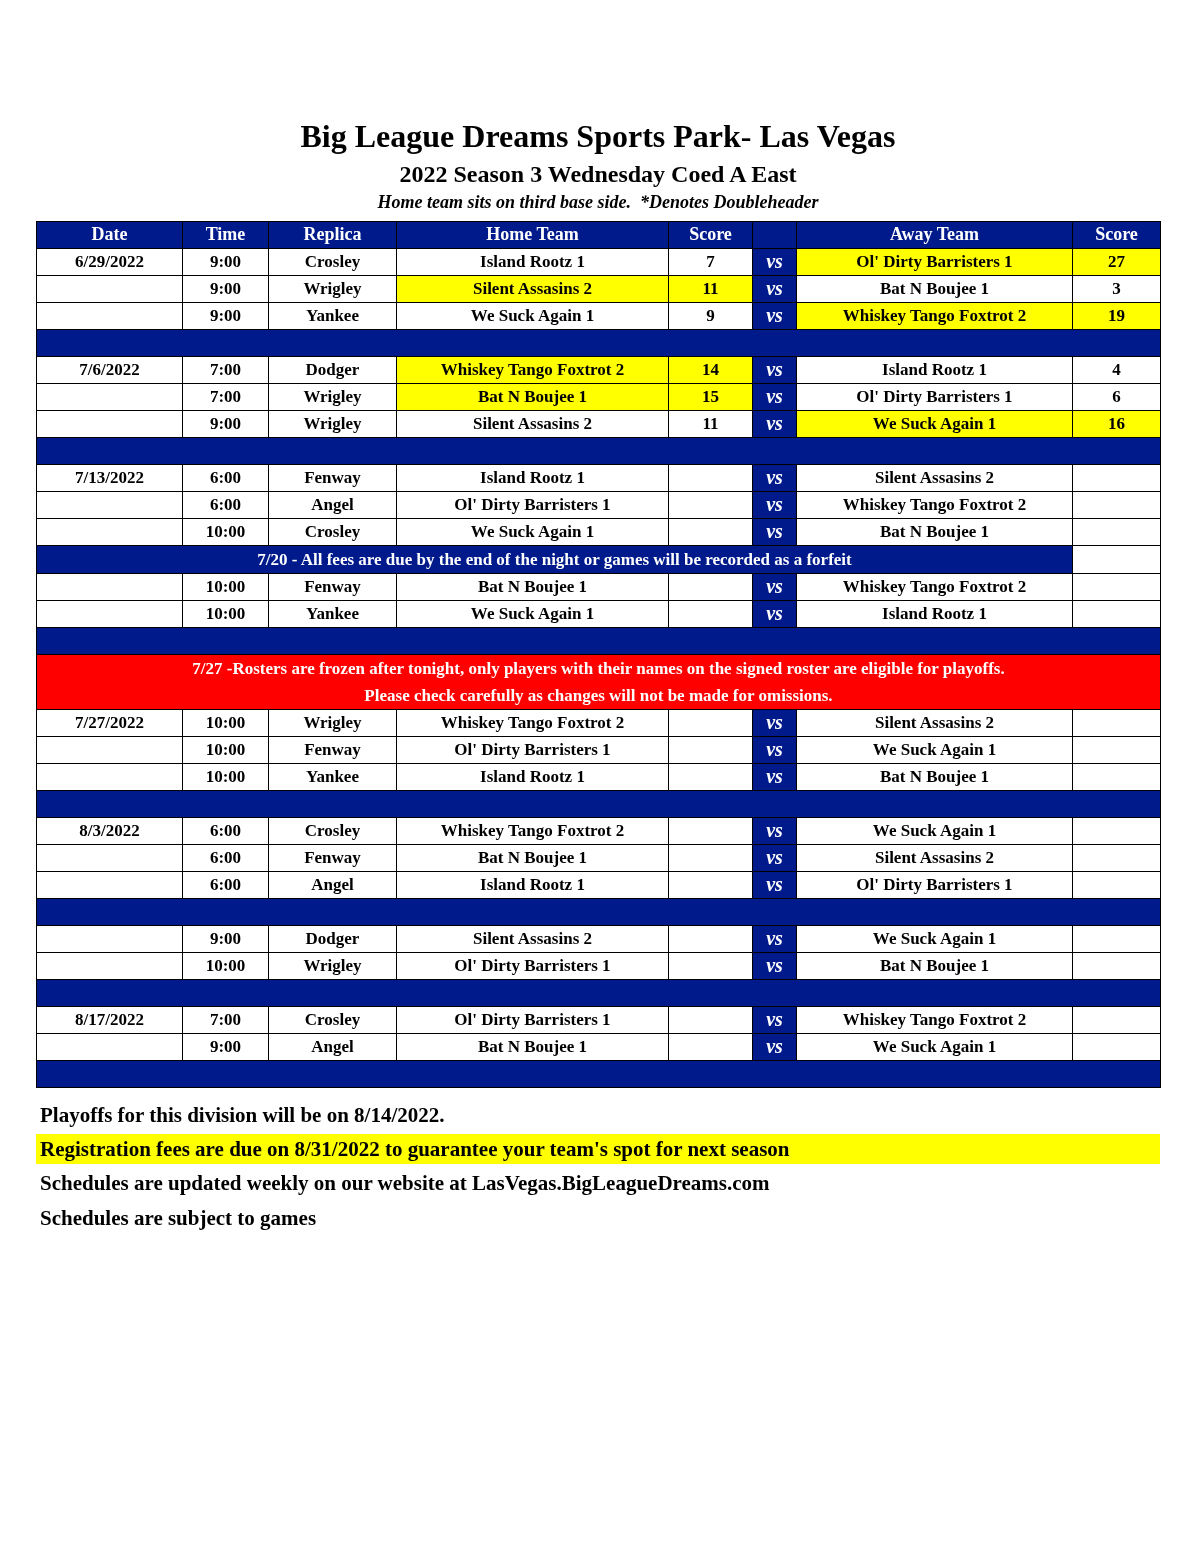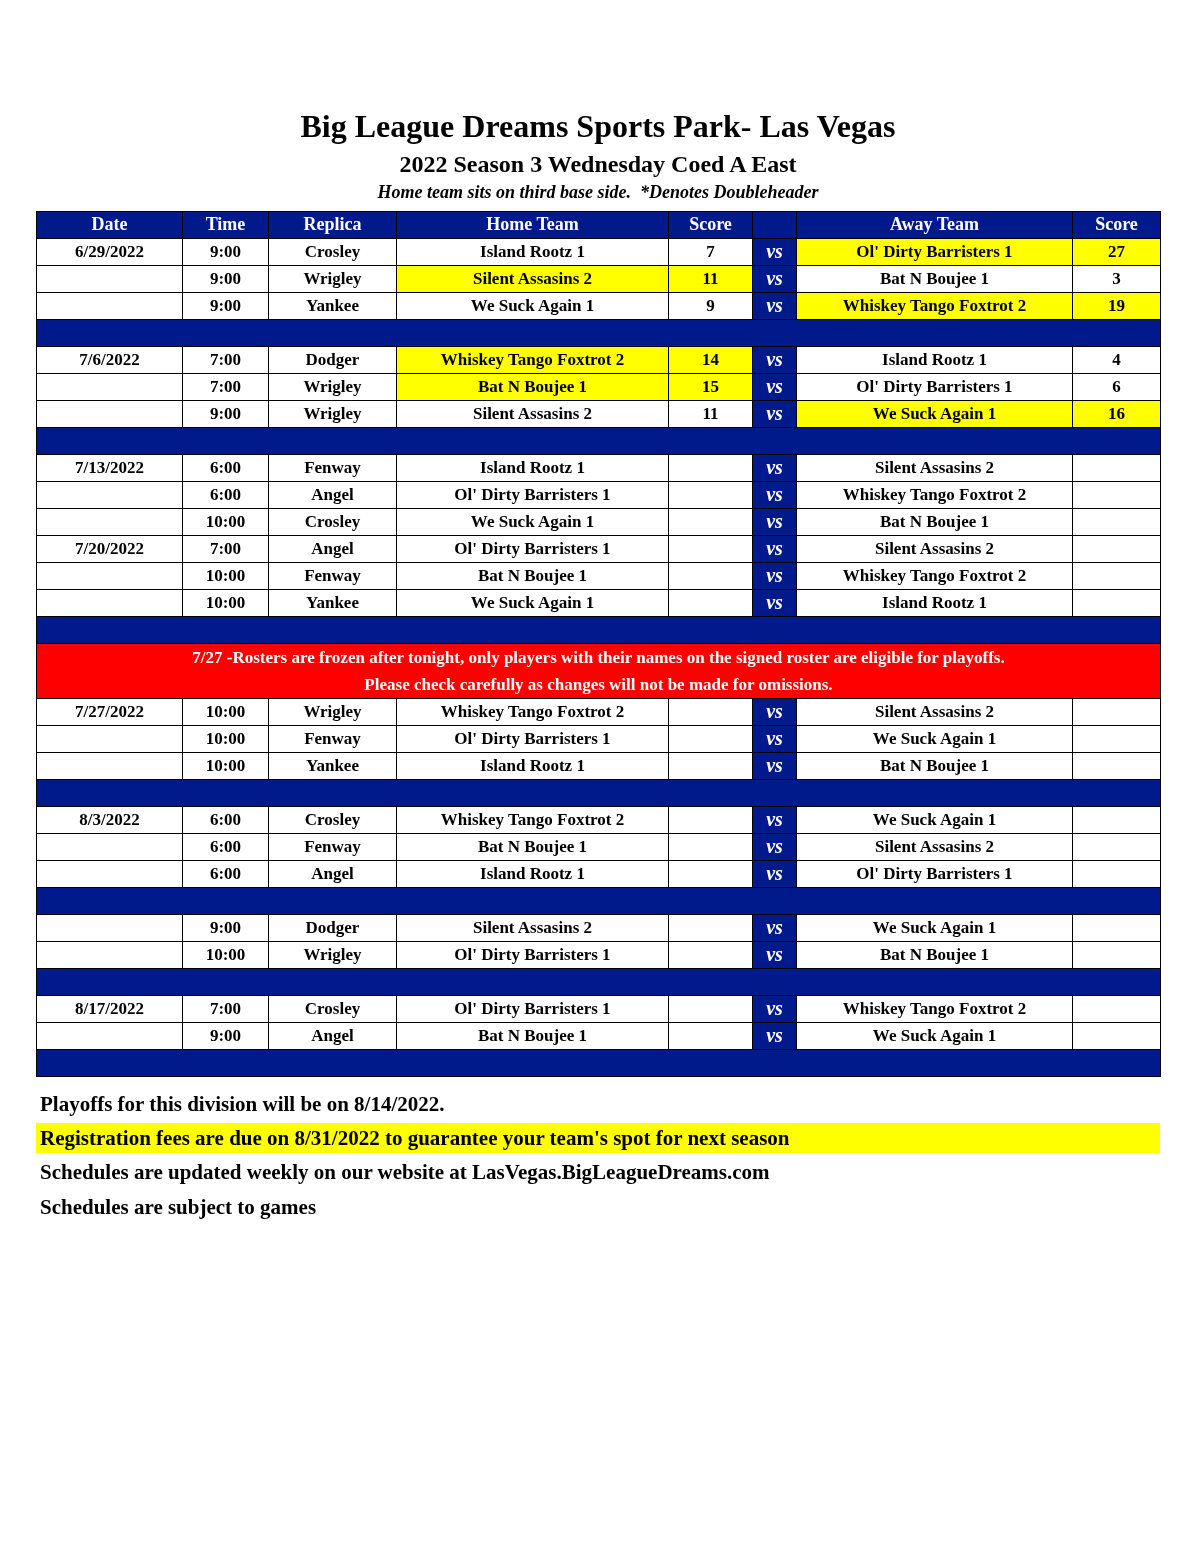--- a/index.html
+++ b/index.html
@@ -16,21 +16,21 @@
     color: #000;
   }
   .page {
     width: 1196px;
     height: 1547px;
     position: relative;
     overflow: hidden;
     background: #ffffff;
   }
   .header-block { text-align: center; padding-top: 108px; }
-  .title   { font-size: 32px; font-weight: bold; line-height: 1.15; }
+  .title   { font-size: 32px; font-weight: bold; line-height: 1.15; margin-top: 10px; }
   .subtitle{ font-size: 24px; font-weight: bold; margin-top: 6px; }
   .note    { font-size: 18px; font-weight: bold; font-style: italic; margin-top: 4px; white-space: pre-wrap; }
 
   table.schedule {
     border-collapse: collapse;
     table-layout: fixed;
     width: 1124px;
     margin: 8px 0 0 36px;
   }
   .schedule th, .schedule td {
@@ -209,29 +209,25 @@
         <tr data-name="game-row">
           <td data-name="date-cell"></td>
           <td data-name="time-cell">10:00</td>
           <td data-name="replica-cell">Crosley</td>
           <td data-name="home-team-cell">We Suck Again 1</td>
           <td data-name="home-score-cell"></td>
           <td class="vs" data-name="vs-cell">vs</td>
           <td data-name="away-team-cell">Bat N Boujee 1</td>
           <td data-name="away-score-cell"></td>
         </tr>
-        <tr data-name="game-row">
-          <td data-name="date-cell">7/20/2022</td>
-          <td data-name="time-cell">7:00</td>
-          <td data-name="replica-cell">Angel</td>
-          <td data-name="home-team-cell">Ol' Dirty Barristers 1</td>
-          <td data-name="home-score-cell"></td>
-          <td class="vs" data-name="vs-cell">vs</td>
-          <td data-name="away-team-cell">Silent Assasins 2</td>
-          <td data-name="away-score-cell"></td>
+        <tr data-name="banner-row" class="banner-blue">
+          <td data-name="banner-cell" colspan="7">
+            <div class="banner-line" data-name="banner-line">7/20 - All fees are due by the end of the night or games will be recorded as a forfeit</div>
+          </td>
+          <td data-name="empty-score-cell"></td>
         </tr>
         <tr data-name="game-row">
           <td data-name="date-cell"></td>
           <td data-name="time-cell">10:00</td>
           <td data-name="replica-cell">Fenway</td>
           <td data-name="home-team-cell">Bat N Boujee 1</td>
           <td data-name="home-score-cell"></td>
           <td class="vs" data-name="vs-cell">vs</td>
           <td data-name="away-team-cell">Whiskey Tango Foxtrot 2</td>
           <td data-name="away-score-cell"></td>

